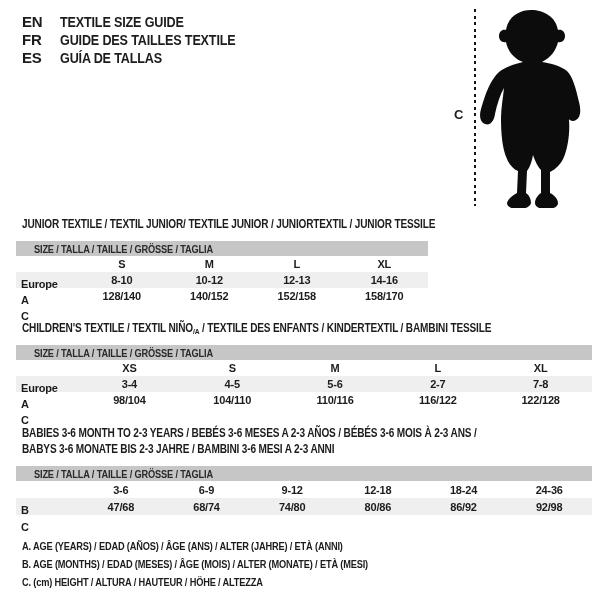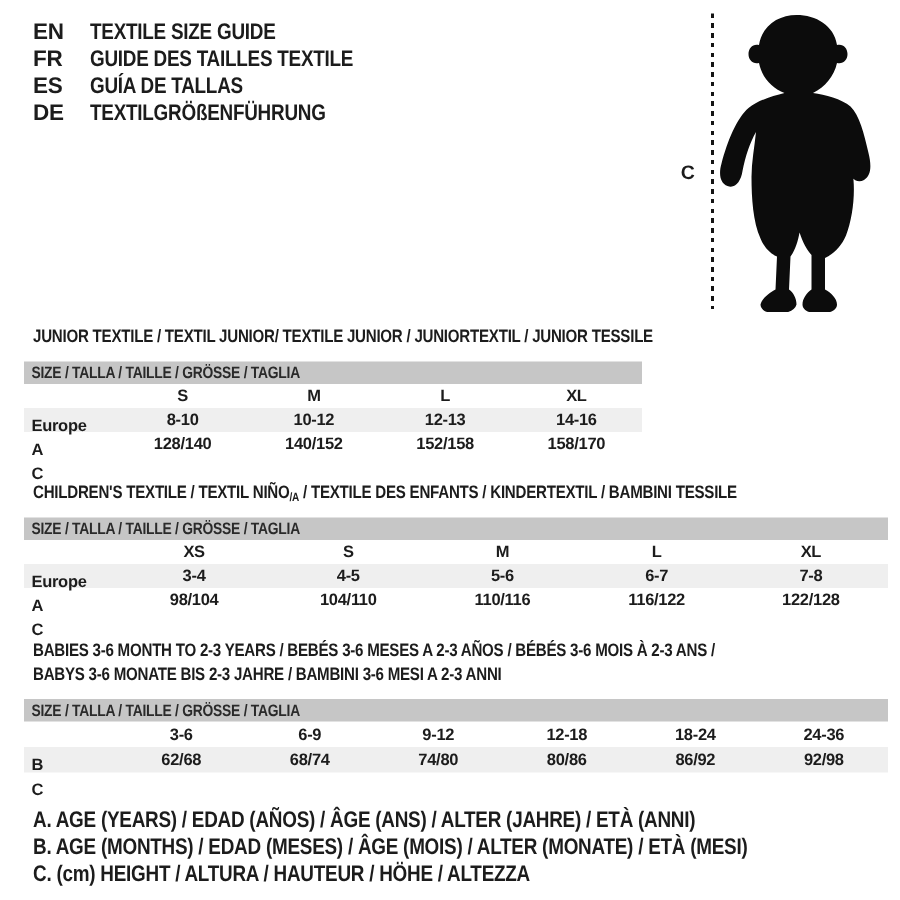--- a/index.html
+++ b/index.html
@@ -28,52 +28,48 @@
   
   .sec-heading { position:absolute; left:22px; font-size:12px; line-height:15.5px; }
   .sub { font-size:8px; position:relative; top:2px; }
 
   
   .sg-table { position:absolute; left:16px; }
   .w-junior { width:412px; }
   .w-full  { width:576px; }
   .bar {
     height:15px; background:#c6c6c6; display:flex; align-items:center;
-    padding-left:5px; font-size:11px; color:#2a2a2a; box-sizing:border-box;
+    padding-left:18px; font-size:11px; color:#2a2a2a; box-sizing:border-box;
   }
   .trow { display:flex; height:16px; align-items:center; font-size:11px; }
   .trow.alt { background:#efefef; }
   .tlabel { width:62px; flex:0 0 62px; padding-left:5px; box-sizing:border-box;margin-top:40px; }
   .tcell { flex:1 1 0; text-align:center; }
 
   
   .footnotes { position:absolute; left:22px; top:537px; }
-  .footnote { height:18px; font-size:15px; display:flex; align-items:flex-end; }
+  .footnote { height:18px; font-size:11px; display:flex; align-items:center; }
 </style>
 </head>
 <body>
 
 <div class="page">
 
   <div class="lang-block">
     <div class="lang-row">
       <span class="lang-code">EN</span>
       <span class="cx">TEXTILE SIZE GUIDE</span>
     </div>
     <div class="lang-row">
       <span class="lang-code">FR</span>
       <span class="cx">GUIDE DES TAILLES TEXTILE</span>
     </div>
     <div class="lang-row">
       <span class="lang-code">ES</span>
       <span class="cx">GUÍA DE TALLAS</span>
-    </div>
-    <div class="lang-row">
-      <span class="lang-code">DE</span>
-      <span class="cx">TEXTILGRÖßENFÜHRUNG</span>
     </div>
   </div>
 
   <div class="dotline"></div>
   <div class="fig-label">C</div>
   <svg class="baby-svg" viewBox="0 0 112 200" aria-hidden="true">
     <path fill="#0c0c0c" d="M54,2
       C42,2 31,9 29,22
       C25,21 22,24 22,28
       C22,32 25,35 29,34
@@ -157,21 +153,21 @@
       <span class="tcell">S</span>
       <span class="tcell">M</span>
       <span class="tcell">L</span>
       <span class="tcell">XL</span>
     </div>
     <div class="trow alt">
       <span class="tlabel">A</span>
       <span class="tcell">3-4</span>
       <span class="tcell">4-5</span>
       <span class="tcell">5-6</span>
-      <span class="tcell">6-7</span>
+      <span class="tcell">2-7</span>
       <span class="tcell">7-8</span>
     </div>
     <div class="trow">
       <span class="tlabel">C</span>
       <span class="tcell">98/104</span>
       <span class="tcell">104/110</span>
       <span class="tcell">110/116</span>
       <span class="tcell">116/122</span>
       <span class="tcell">122/128</span>
     </div>
@@ -189,21 +185,21 @@
       <span class="tlabel">B</span>
       <span class="tcell">3-6</span>
       <span class="tcell">6-9</span>
       <span class="tcell">9-12</span>
       <span class="tcell">12-18</span>
       <span class="tcell">18-24</span>
       <span class="tcell">24-36</span>
     </div>
     <div class="trow alt" style="height:17px">
       <span class="tlabel">C</span>
-      <span class="tcell">62/68</span>
+      <span class="tcell">47/68</span>
       <span class="tcell">68/74</span>
       <span class="tcell">74/80</span>
       <span class="tcell">80/86</span>
       <span class="tcell">86/92</span>
       <span class="tcell">92/98</span>
     </div>
   </div>
 
   <div class="footnotes">
     <div class="footnote">

